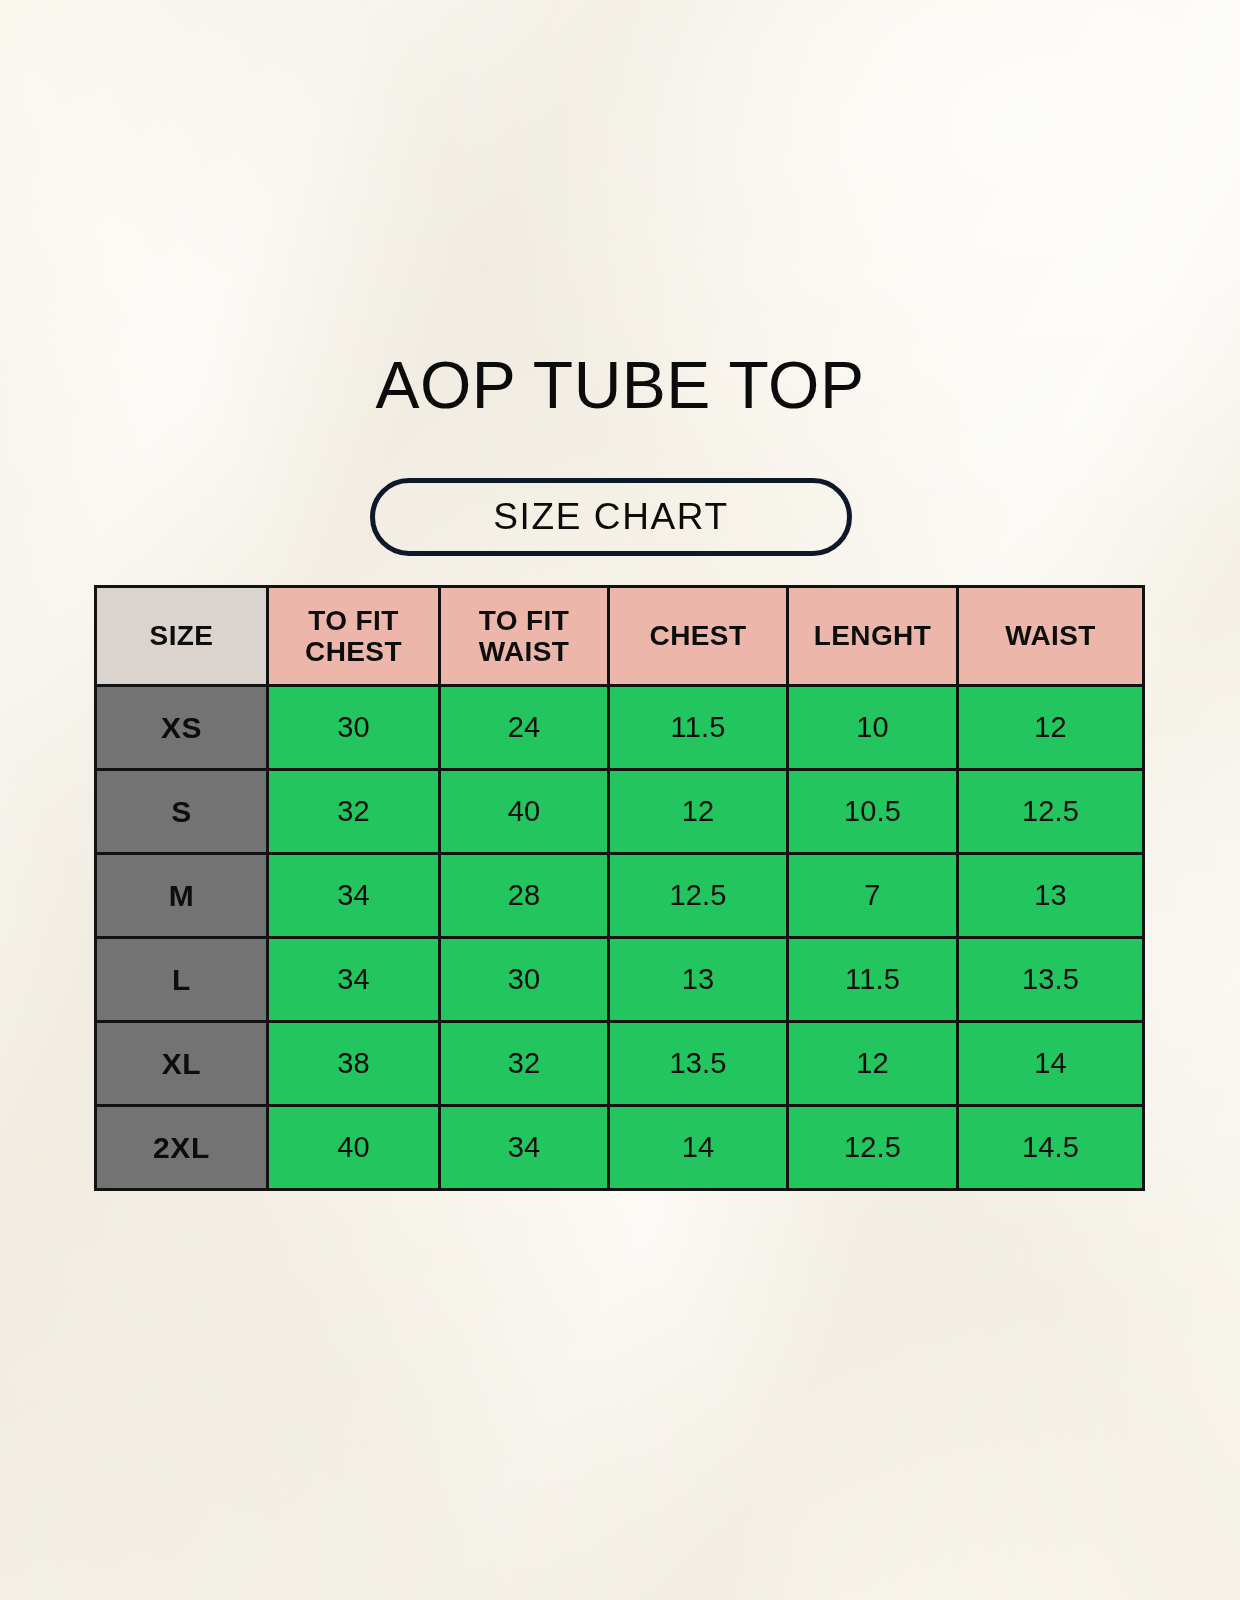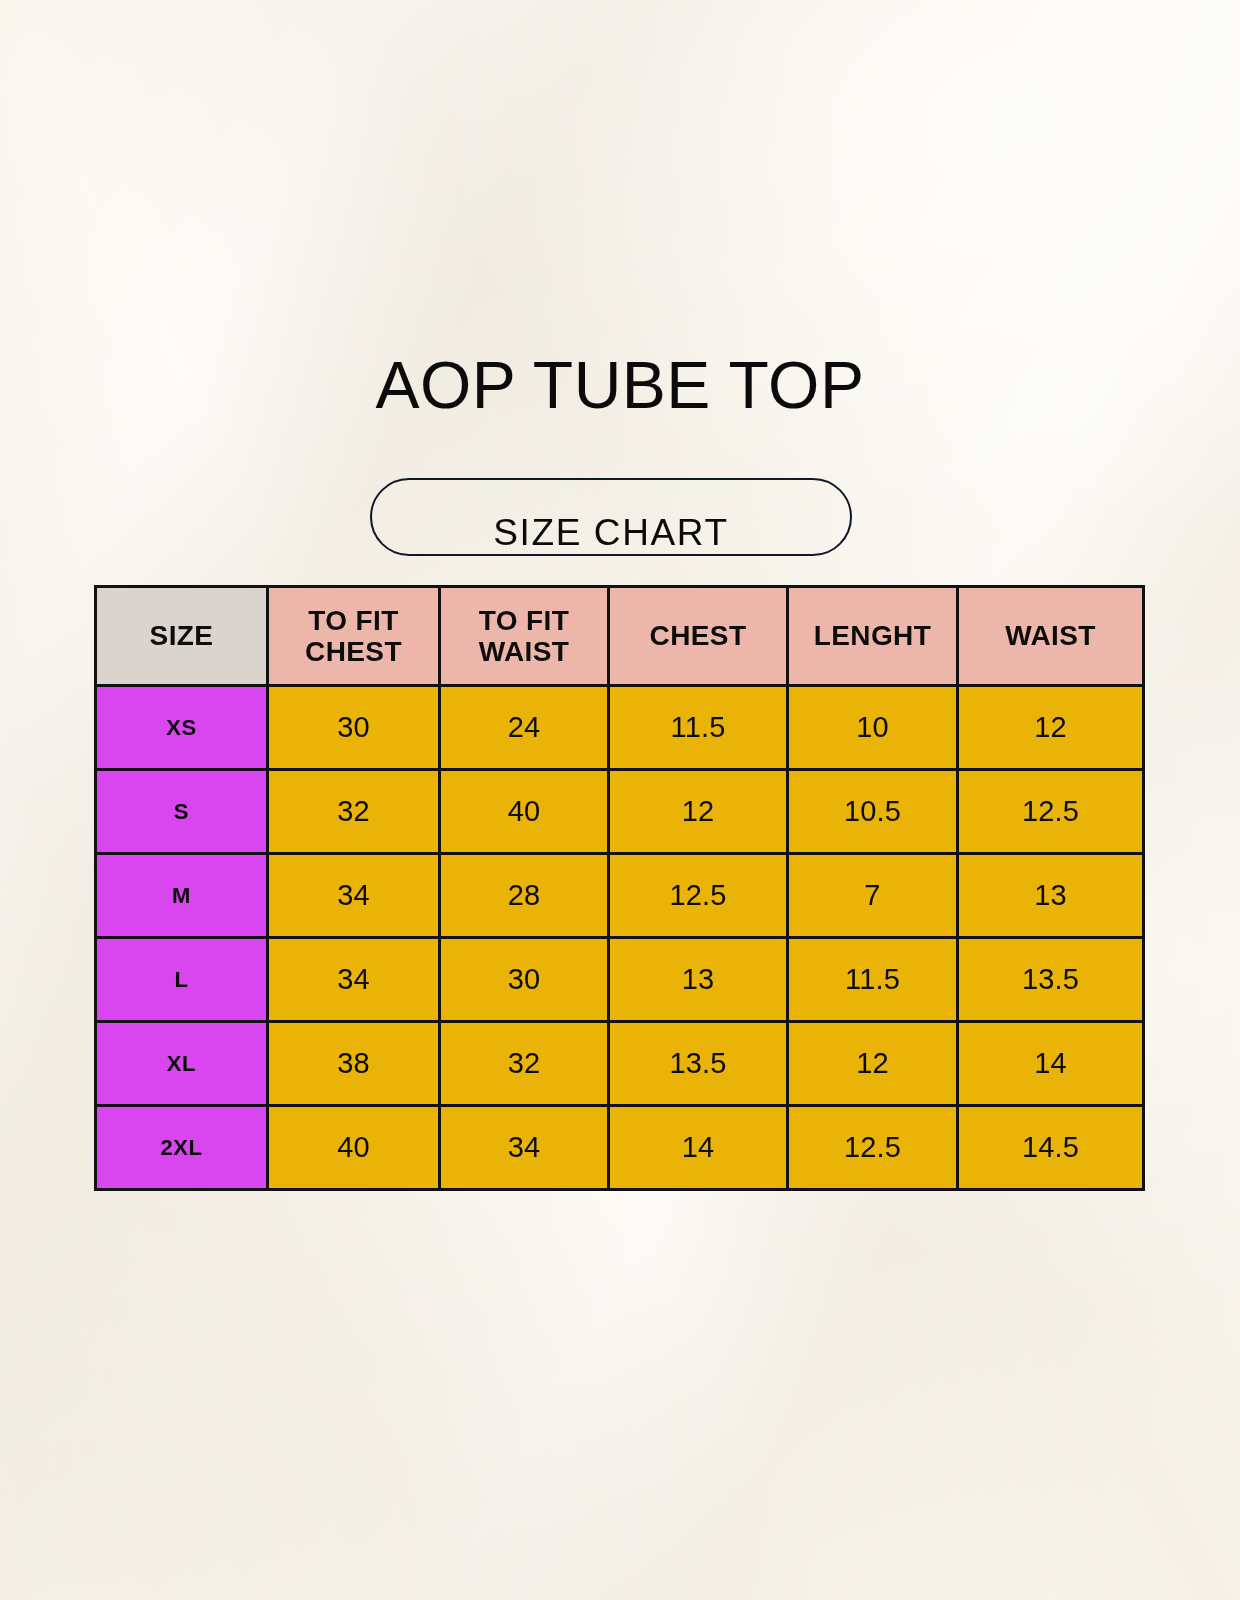--- a/index.html
+++ b/index.html
@@ -74,24 +74,24 @@
     line-height: 1;
   }
 
   .pill-badge {
     position: absolute;
     left: 370px;
     top: 478px;
     width: 482px;
     height: 78px;
     box-sizing: border-box;
-    border: 2px solid #0f172a;
+    border: 5px solid #0f172a;
     border-radius: 39px;
     display: flex;
-    align-items: flex-end;
+    align-items: center;
     justify-content: center;
     background: transparent;
   }
   .pill-badge .pill-label {
     font-size: 37px;
     font-weight: 500;
     letter-spacing: 1.6px;
     color: #0b0b0b;
   }
 
@@ -135,27 +135,27 @@
   }
   table.size-table thead th.head-size {
     background: #dbd4ce;
   }
 
   
   table.size-table tbody td {
     height: 81px;
     font-size: 29px;
     font-weight: 400;
-    background: #eab308;
+    background: #22c55e;
     letter-spacing: 0.2px;
   }
   table.size-table tbody td.size-cell {
-    background: #d946ef;
+    background: #737373;
     font-weight: 700;
-    font-size: 22px;
+    font-size: 30px;
     letter-spacing: 0.6px;
   }
 
   .footnote {
     position: absolute;
     left: 0;
     top: 1187px;
     width: 1122px;
     text-align: right;
     font-size: 24px;

